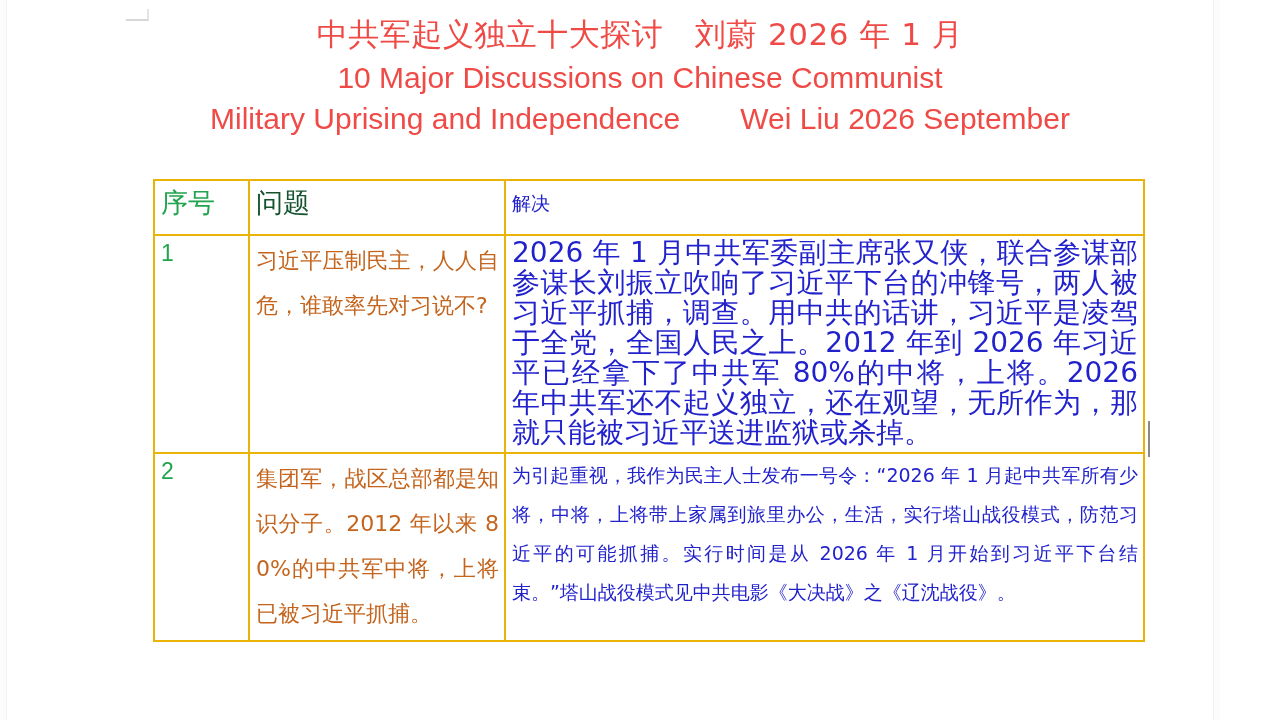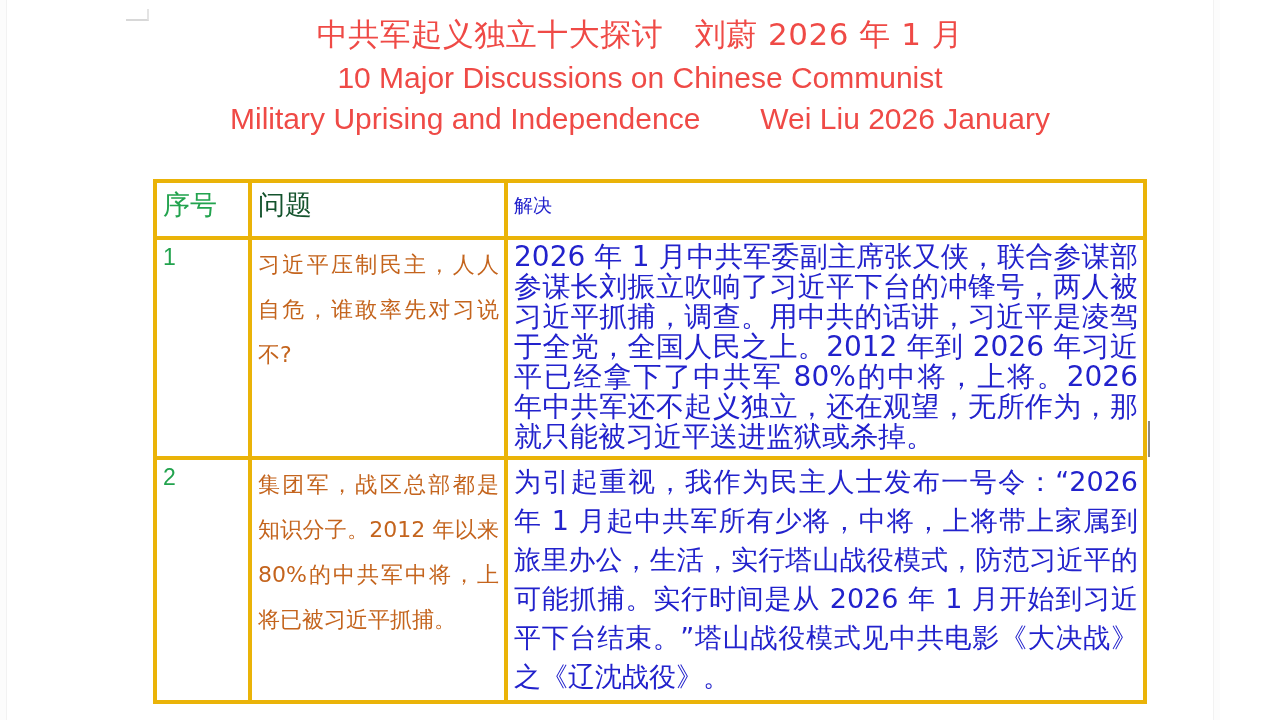--- a/index.html
+++ b/index.html
@@ -74,21 +74,21 @@
   
   #content-table {
     position: absolute;
     left: 153px;
     top: 179px;
     width: 990px;
     border-collapse: collapse;
     table-layout: fixed;
   }
   #content-table td {
-    border: 4px solid #eab308;
+    border: 2px solid #eab308;
     vertical-align: top;
     padding: 2px 5px 4px 6px;
     background: #ffffff;
   }
   .col-no   { width: 95px; }
   .col-prob { width: 256px; }
   .col-sol  { width: 639px; }
 
   
   .hdr {
@@ -124,21 +124,21 @@
   
   .cell-sol {
     color: #2222cc;
     font-family: "DejaVu Sans", "Liberation Sans", sans-serif;
     text-align: justify;
     text-justify: inter-character;
     text-align-last: left;
     word-break: break-all;
   }
   .cell-sol.small { font-size: 28px; line-height: 30px; }
-  .cell-sol.big   { font-size: 27px; line-height: 39px; }
+  .cell-sol.big   { font-size: 19px; line-height: 39px; }
 
   
   .row-tick {
     position: absolute;
     left: 1148px;
     top: 421px;
     width: 0;
     height: 36px;
     border-left: 2px solid #8a8a8a;
   }
@@ -148,21 +148,21 @@
 
 <div id="slide">
 
   <div class="side-band left"></div>
   <div class="side-band right"></div>
   <div class="artifact-mark"></div>
 
   <div class="title-block">
     <div class="title-cn">中共军起义独立十大探讨　刘蔚 2026 年 1 月</div>
     <div class="title-en line1">10 Major Discussions on Chinese Communist</div>
-    <div class="title-en line2">Military Uprising and Independence　　Wei Liu 2026 January</div>
+    <div class="title-en line2">Military Uprising and Independence　　Wei Liu 2026 September</div>
   </div>
 
   <table id="content-table">
     <colgroup>
       <col class="col-no">
       <col class="col-prob">
       <col class="col-sol">
     </colgroup>
     <tbody>
       <tr>

